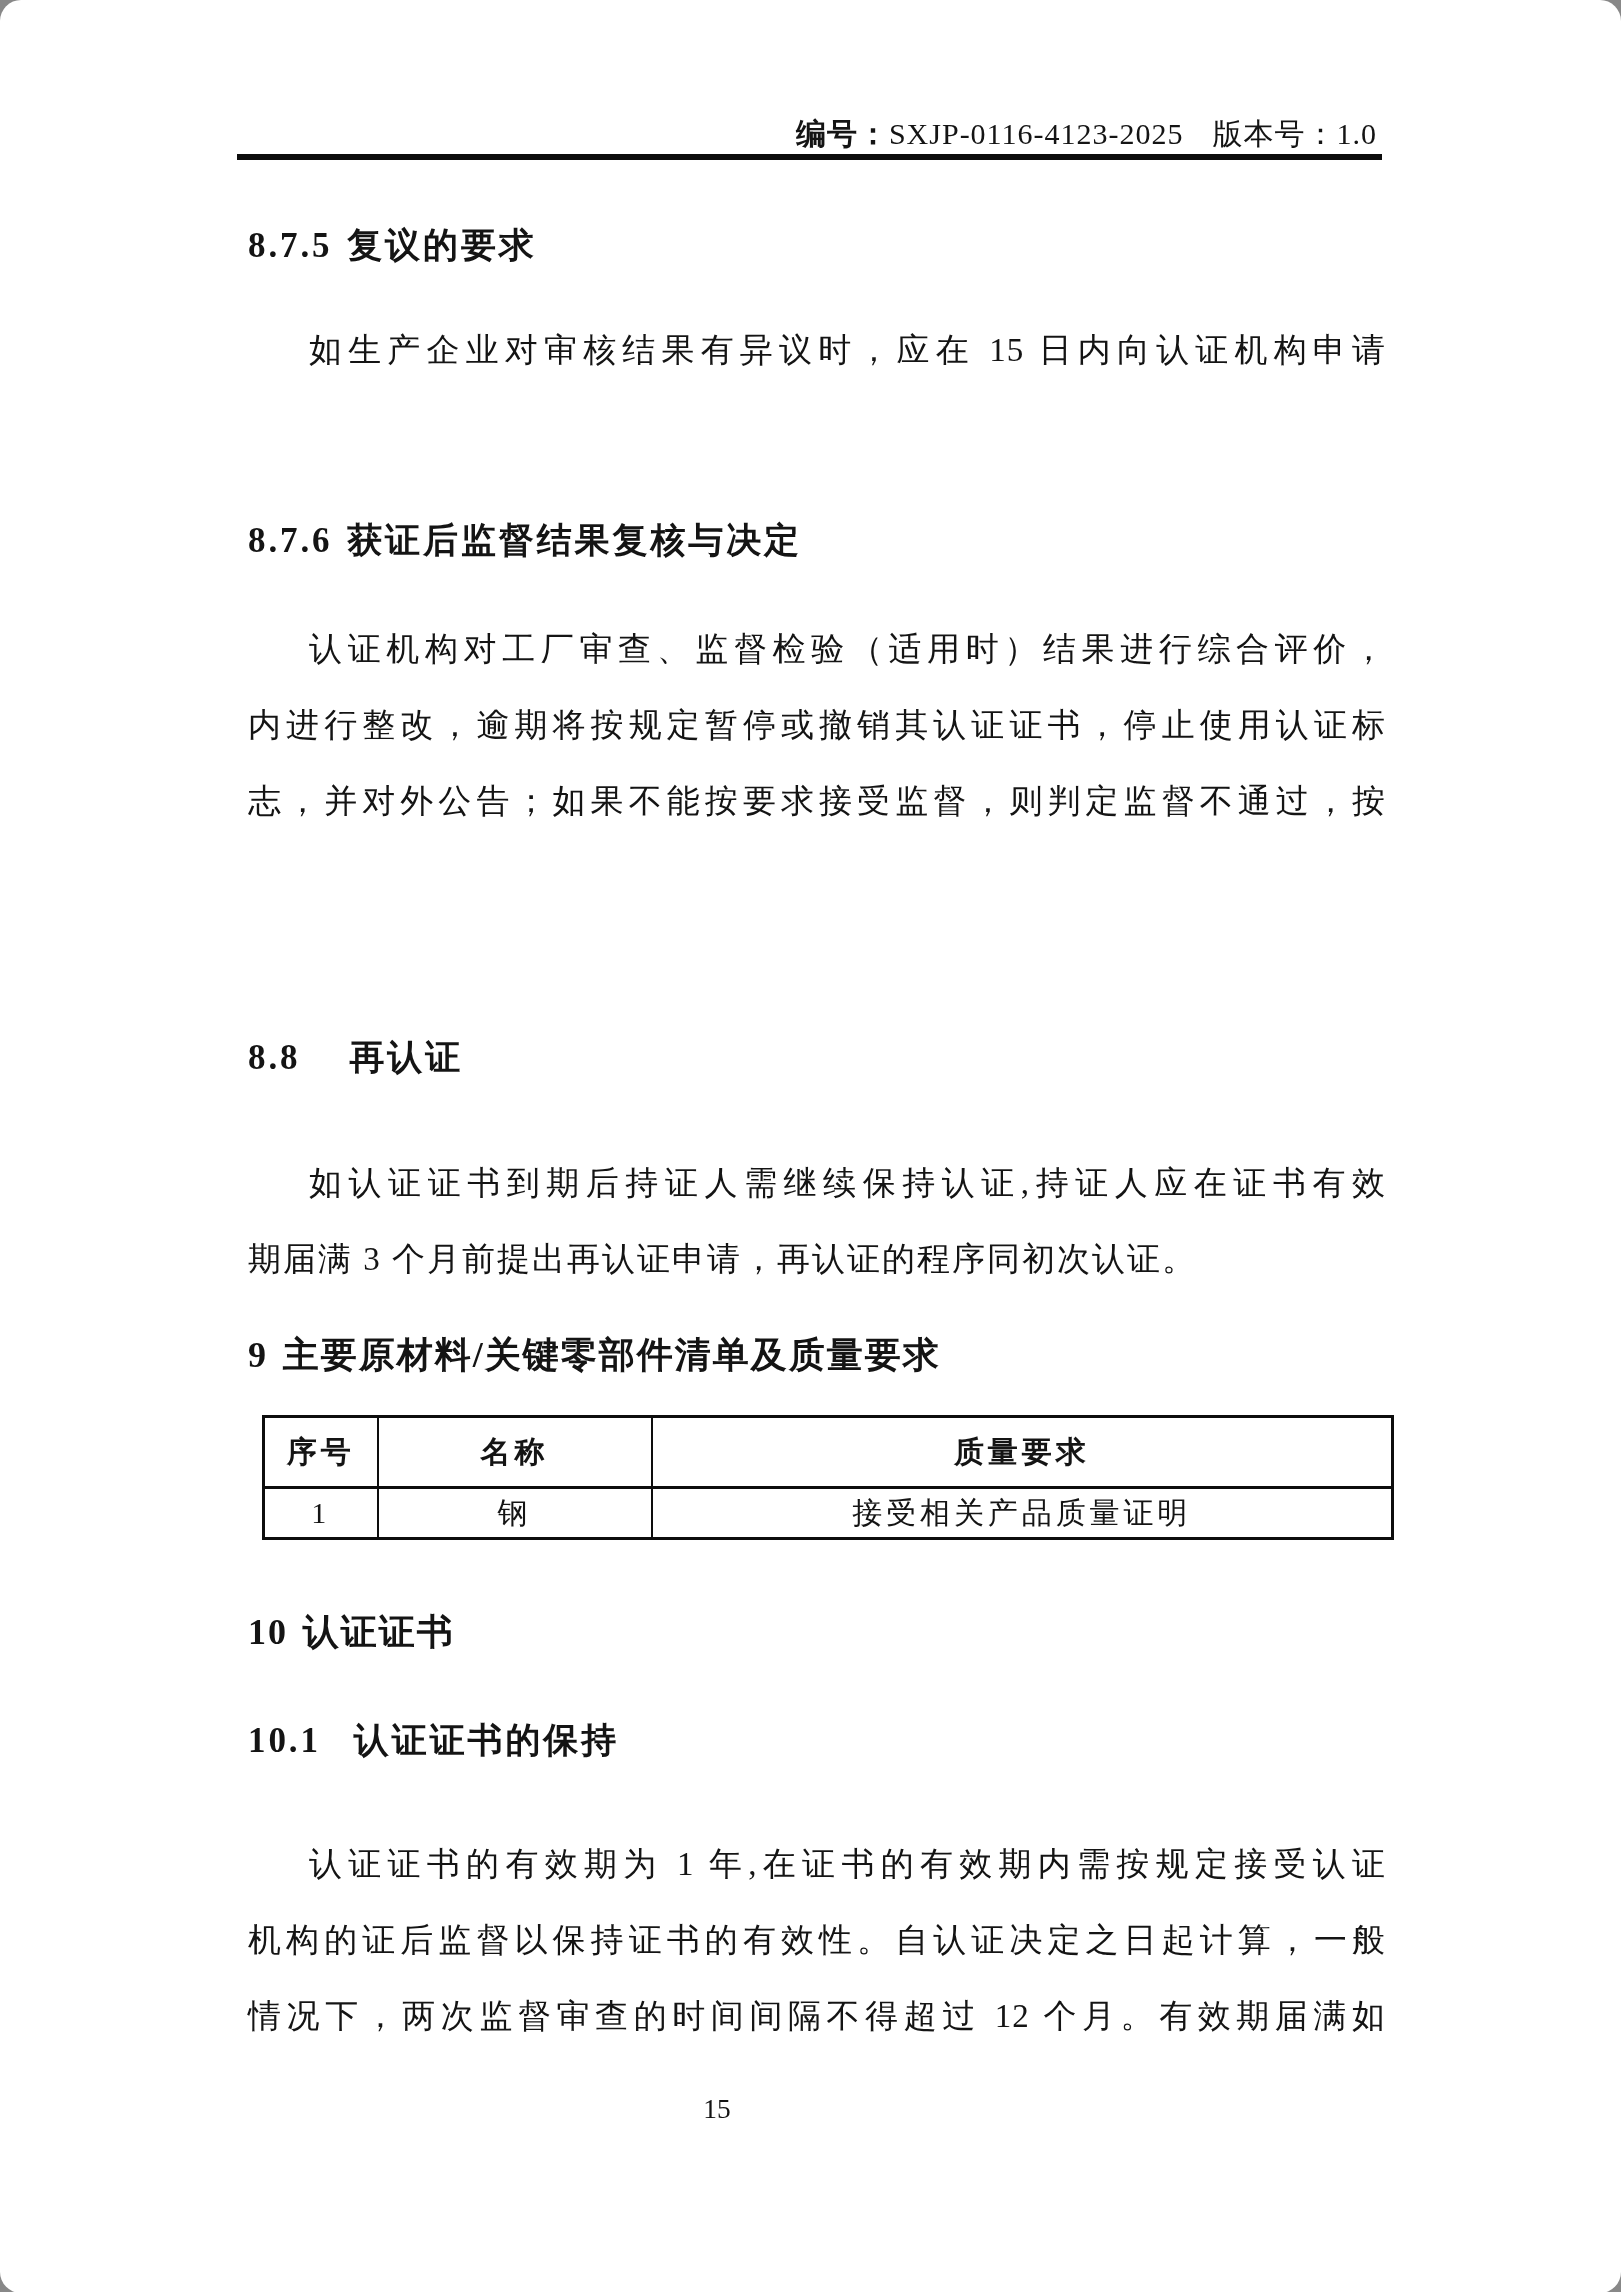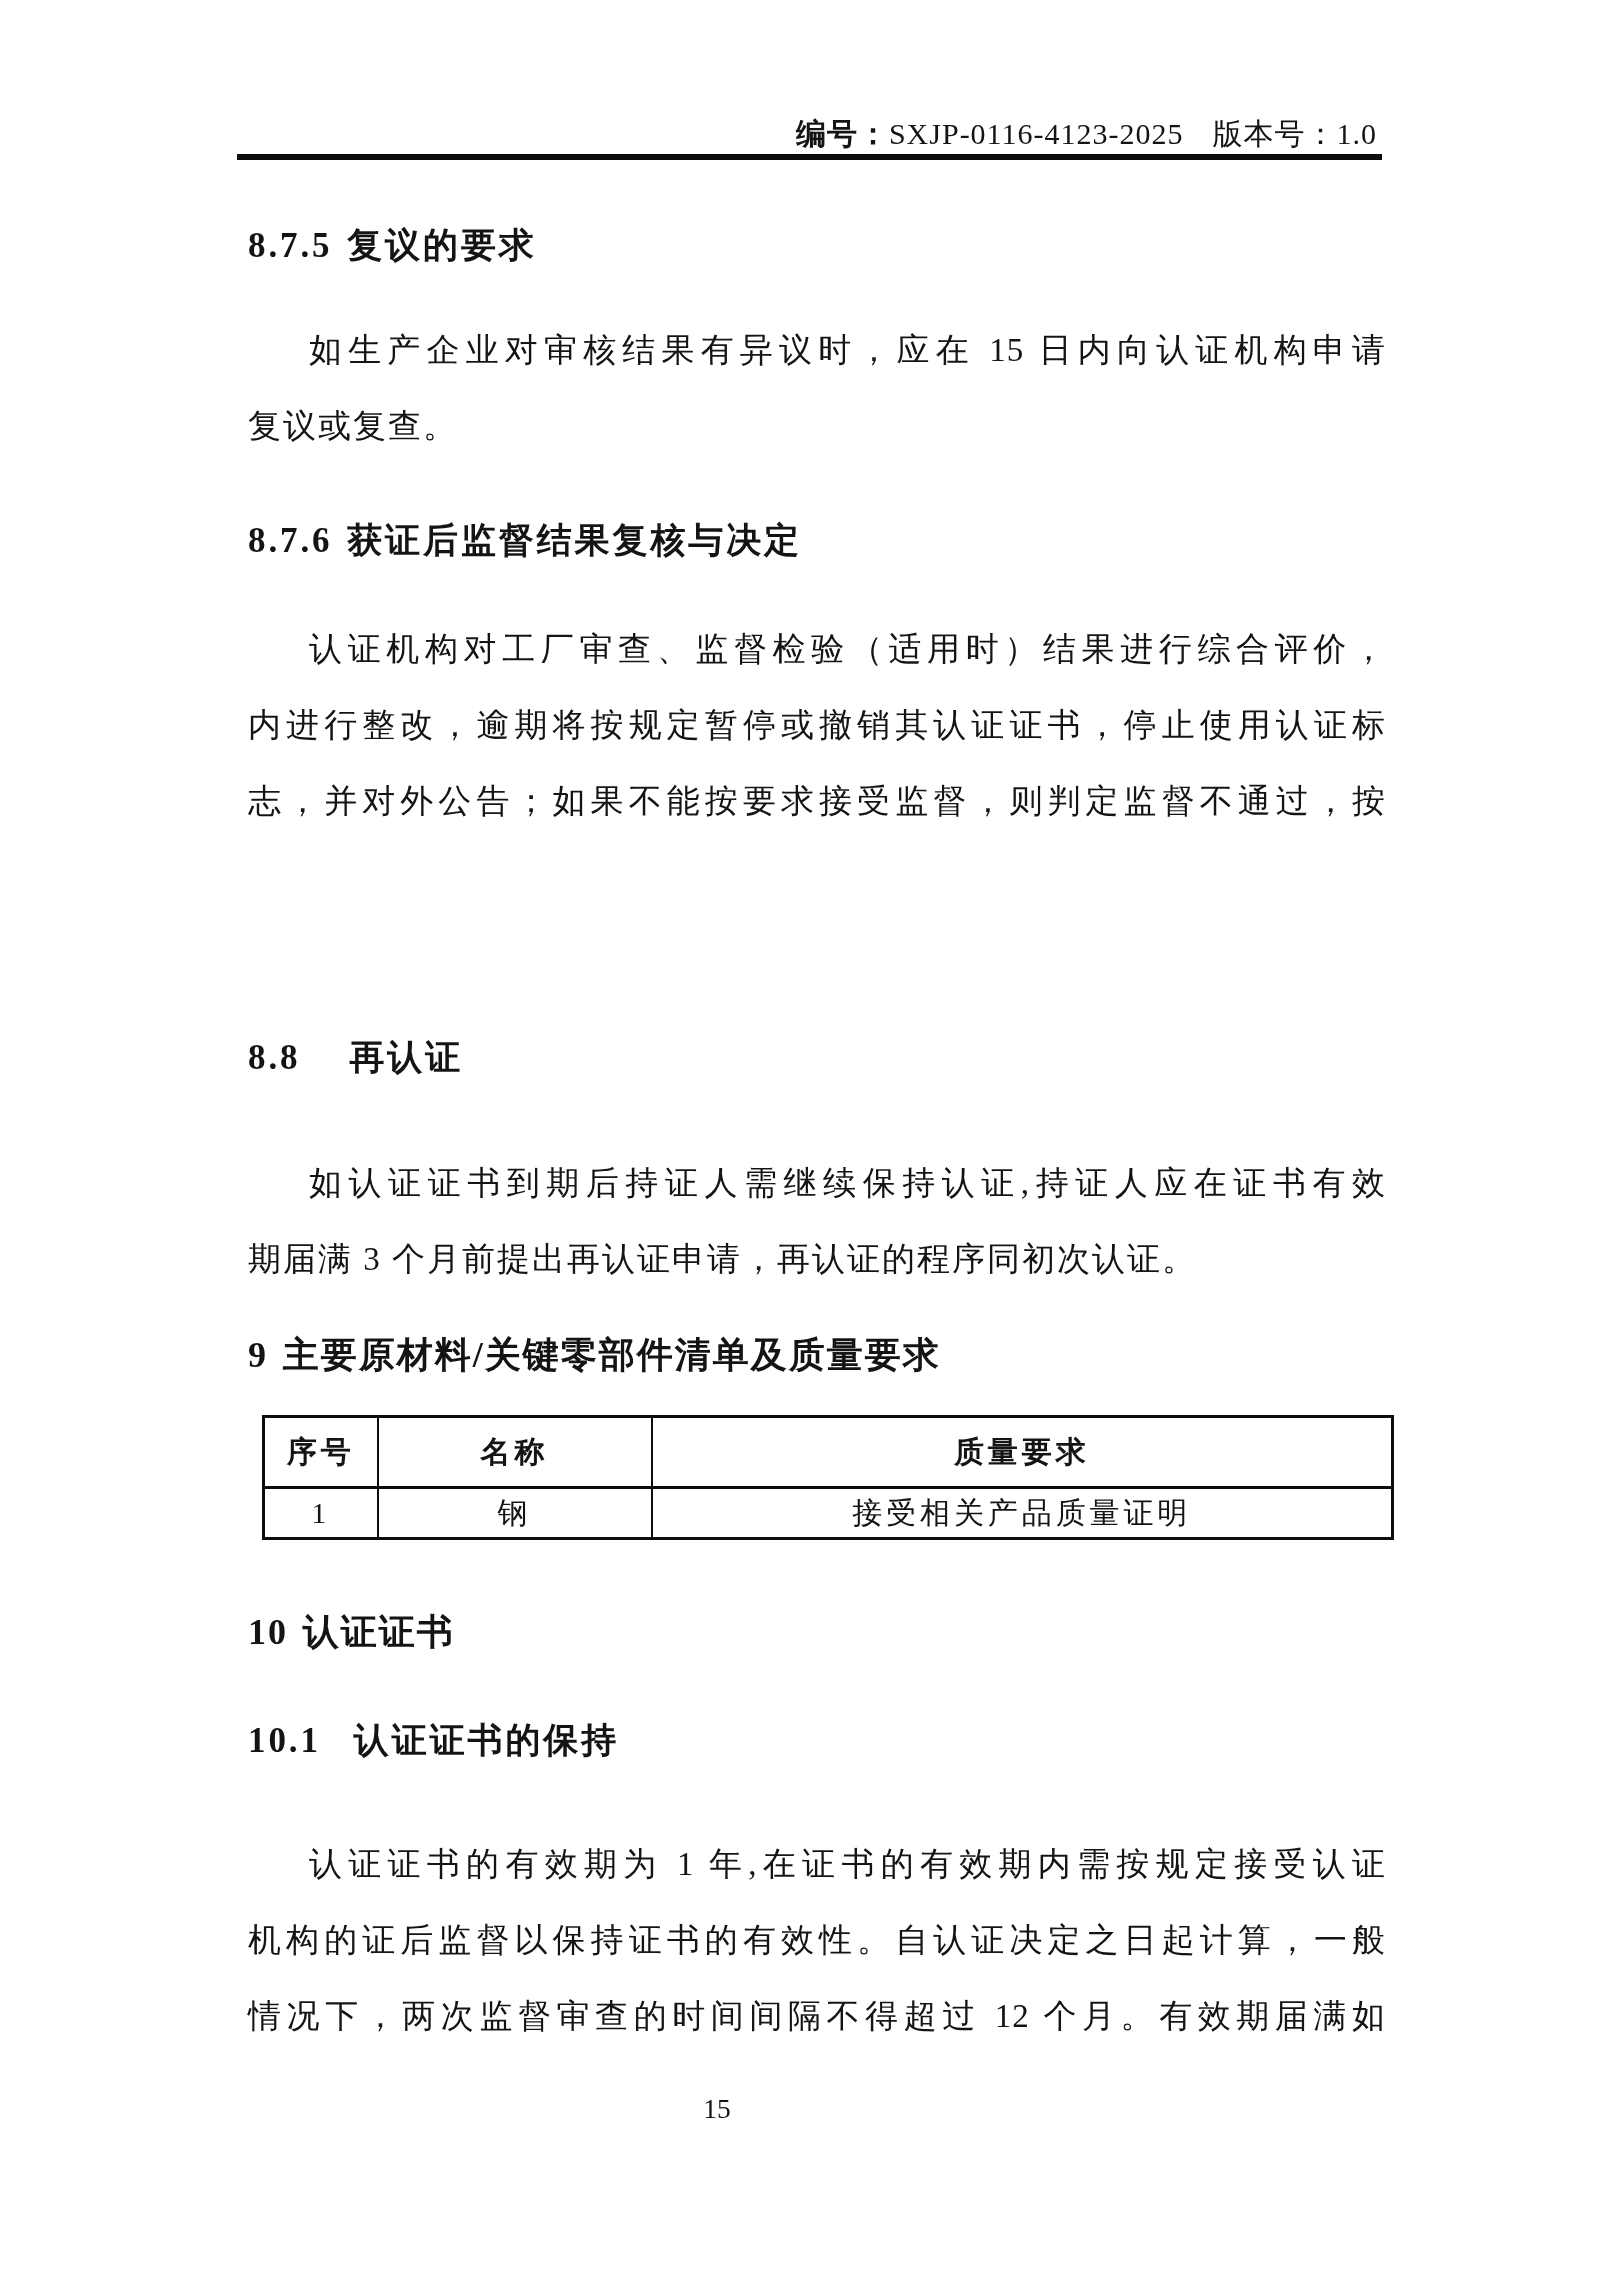--- a/index.html
+++ b/index.html
@@ -4,20 +4,21 @@
 <style>
   html,body{margin:0;padding:0;background:#888;}
   .page{
     position:relative;
     width:1621px;height:2293px;
     margin:0 auto;
     background:#ffffff;
     font-family:"Liberation Serif","DejaVu Serif",serif;
     color:#141414;
     overflow:hidden;
+    border-radius:21px;
   }
   .abs{position:absolute;}
 
   
   .doc-header{
     top:114px;left:248px;width:1129px;
     font-size:30px;line-height:39px;
     text-align:right;
     white-space:nowrap;
     letter-spacing:1px;
@@ -96,21 +97,20 @@
   <div class="abs doc-header">
     <span class="lbl">编号：</span><span>SXJP-0116-4123-2025</span><span class="ver"><span>版本号：</span><span>1.0</span></span>
   </div>
   <div class="abs header-rule"></div>
 
   <h2 class="abs h" style="top:223px">
     <span class="hnum">8.7.5</span><span class="htitle">复议的要求</span>
   </h2>
   <div class="abs para" style="top:312px">
     <div class="line jl indent">如生产企业对审核结果有异议时，应在 15 日内向认证机构申请</div>
-    <div class="line ll">复议或复查。</div>
   </div>
 
   <h2 class="abs h" style="top:518px">
     <span class="hnum">8.7.6</span><span class="htitle">获证后监督结果复核与决定</span>
   </h2>
   <div class="abs para" style="top:611px">
     <div class="line jl indent">认证机构对工厂审查、监督检验（适用时）结果进行综合评价，</div>
     <div class="line jl">内进行整改，逾期将按规定暂停或撤销其认证证书，停止使用认证标</div>
     <div class="line jl">志，并对外公告；如果不能按要求接受监督，则判定监督不通过，按</div>
   </div>

